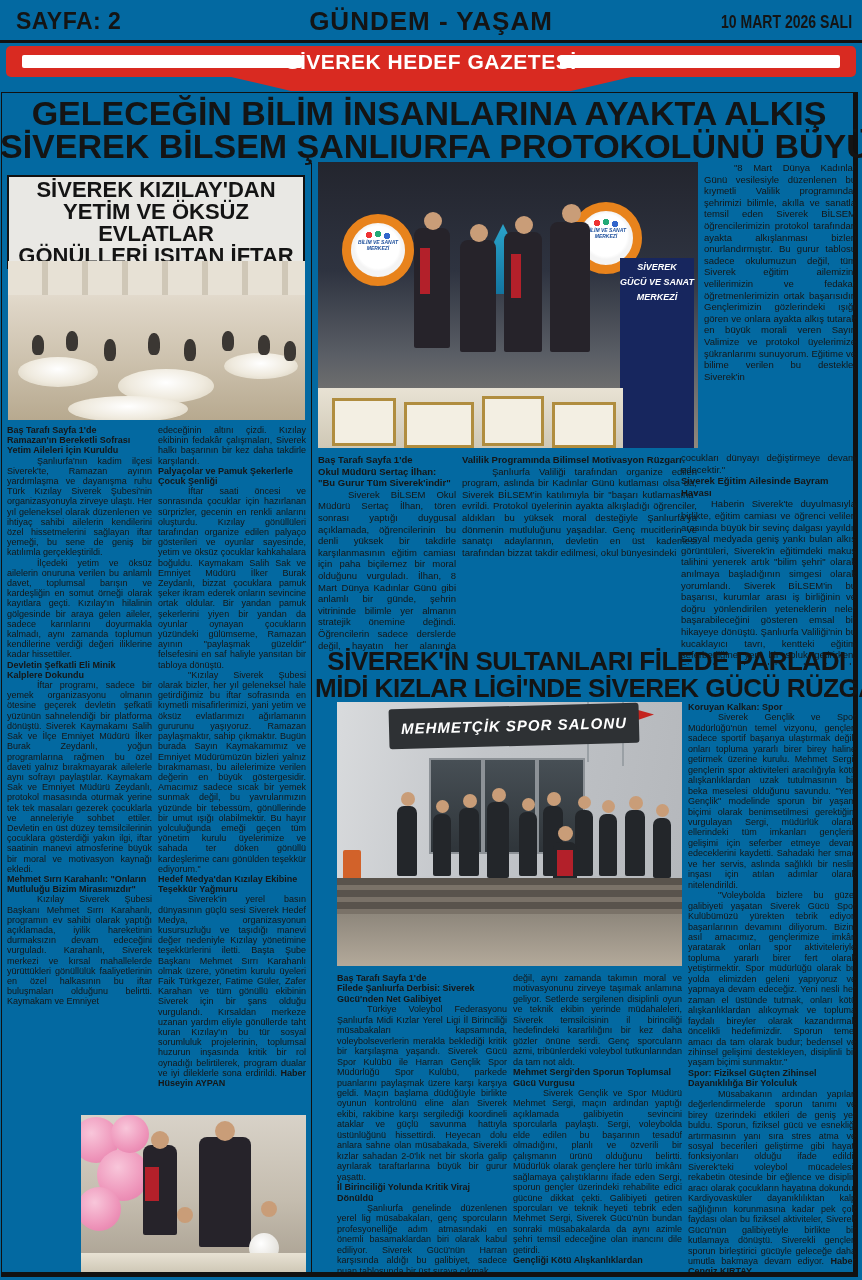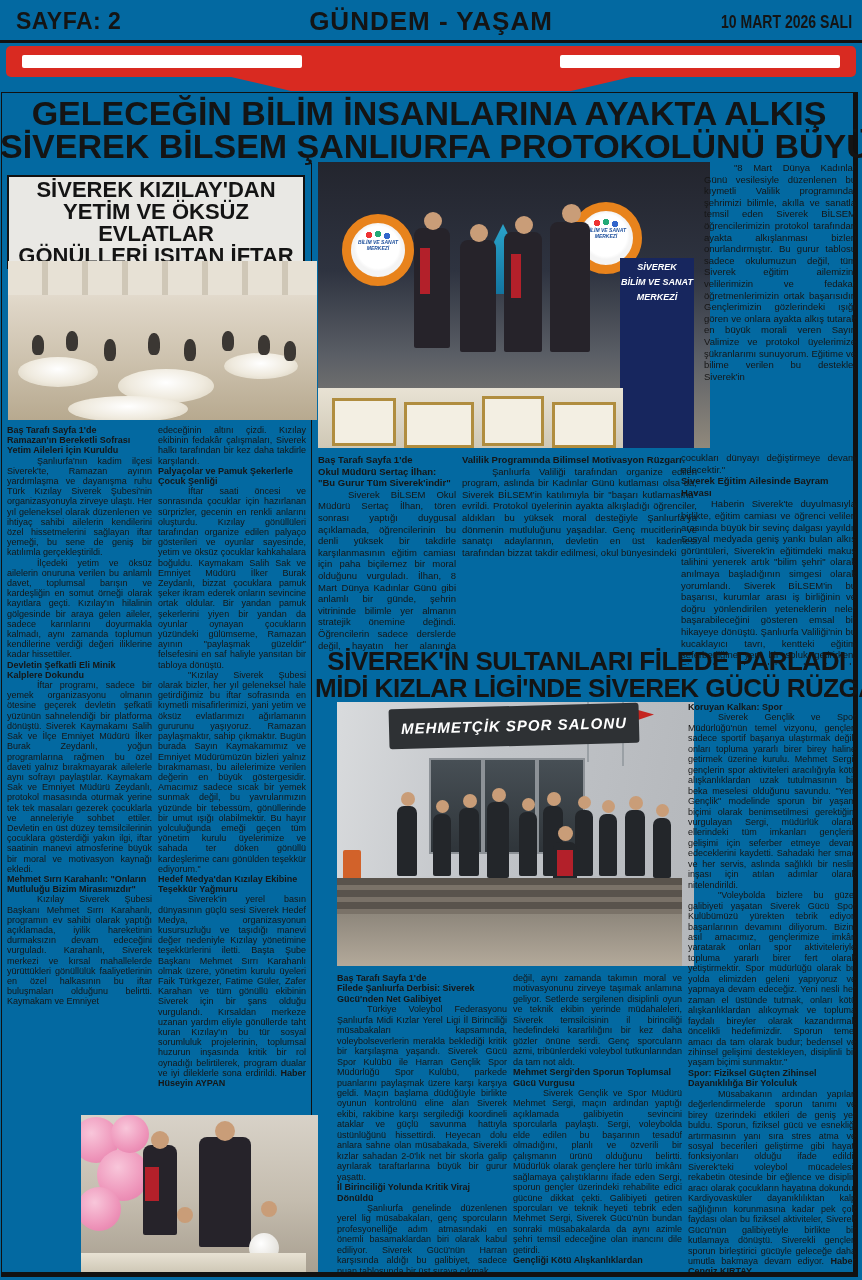--- a/index.html
+++ b/index.html
@@ -27,21 +27,21 @@
   
   .col{position:absolute;text-align:justify;overflow:hidden;color:#161616;}
   .col p{margin:0;}
   .col p.b-h{font-weight:bold;text-align:left;}
   .col p.b-p{text-indent:30px;}
   .col strong{font-weight:bold;}
   .kz{font-size:9px;line-height:10.2px;}
   .bl{font-size:9.5px;line-height:11.6px;}
   .vb{font-size:9px;line-height:10.45px;}
   
-  .ph{position:absolute;overflow:hidden;padding-left:12px;}
+  .ph{position:absolute;overflow:hidden;}
   .ph i{position:absolute;display:block;}
   #ph-iftar{background:linear-gradient(180deg,#efe9df 0%,#ded5c6 28%,#cdc2ae 62%,#b7a98f 100%);}
   .ceil{left:0;top:0;right:0;height:34px;background:repeating-linear-gradient(90deg,#e7e1d5 0 34px,#cfc7b7 34px 40px);}
   .tbl{background:radial-gradient(ellipse at 50% 40%,#ffffff 0%,#efeade 55%,#d6cdb9 100%);border-radius:50%;}
   .pp{background:#3b3733;border-radius:45% 45% 35% 35%;}
   #ph-bilsem{background:linear-gradient(180deg,#23252e 0%,#2e3340 38%,#5b5f66 68%,#90897c 100%);}
   .blogo{border-radius:50%;background:radial-gradient(circle at 50% 45%,#fff 0 52%,#f4f4f4 60%),#fff;border:9px solid #e8831c;}
   .blogo b{position:absolute;left:4px;right:4px;top:16px;font-size:5px;line-height:6px;color:#1d4f9c;text-align:center;font-weight:bold;}
   .bdots{position:absolute;left:14px;top:8px;width:26px;height:8px;
          background:radial-gradient(circle 3px at 4px 4px,#e33 98%,transparent),radial-gradient(circle 3px at 13px 3px,#2a7 98%,transparent),radial-gradient(circle 3px at 22px 5px,#36c 98%,transparent);}
@@ -74,20 +74,21 @@
 
   <div class="abs hdr-page">SAYFA: 2</div>
   <div class="abs hdr-sec">GÜNDEM - YAŞAM</div>
   <div class="abs hdr-date">10 MART 2026 SALI</div>
   <div class="rule" style="left:0;top:40px;width:862px;height:3px;"></div>
 
   <div class="abs" id="banner">
     <div class="bnr-bar"></div>
     <div class="bnr-stripe" style="left:22px;width:280px;"></div>
     <div class="bnr-stripe" style="right:22px;width:280px;"></div>
+    <div class="bnr-title">SİVEREK HEDEF GAZETESİ</div>
     <div class="bnr-tail"></div>
   </div>
 
   <div class="rule" style="left:1px;top:92px;width:1px;height:1185px;"></div>
   <div class="rule" style="left:853px;top:92px;width:5px;height:1185px;"></div>
   <div class="rule" style="left:1px;top:92px;width:857px;height:1px;"></div>
   <div class="rule" style="left:1px;top:1272px;width:857px;height:5px;"></div>
   <div class="rule" style="left:311px;top:163px;width:1px;height:1109px;"></div>
 
   <div class="abs lead-line" style="top:96px;">GELECEĞİN BİLİM İNSANLARINA AYAKTA ALKIŞ</div>
@@ -120,21 +121,21 @@
       <p class="b-h">Baş Tarafı Sayfa 1'de</p>
       <p class="b-h">Ramazan'ın Bereketli Sofrası Yetim Aileleri İçin Kuruldu</p>
       <p class="b-p">Şanlıurfa'nın kadim ilçesi Siverek'te, Ramazan ayının yardımlaşma ve dayanışma ruhu Türk Kızılay Siverek Şubesi'nin organizasyonuyla zirveye ulaştı. Her yıl geleneksel olarak düzenlenen ve ihtiyaç sahibi ailelerin kendilerini özel hissetmelerini sağlayan iftar yemeği, bu sene de geniş bir katılımla gerçekleştirildi.</p>
       <p class="b-p">İlçedeki yetim ve öksüz ailelerin onuruna verilen bu anlamlı davet, toplumsal barışın ve kardeşliğin en somut örneği olarak kayıtlara geçti. Kızılay'ın hilalinin gölgesinde bir araya gelen aileler, sadece karınlarını doyurmakla kalmadı, aynı zamanda toplumun kendilerine verdiği değeri iliklerine kadar hissettiler.</p>
       <p class="b-h">Devletin Şefkatli Eli Minik Kalplere Dokundu</p>
       <p class="b-p">İftar programı, sadece bir yemek organizasyonu olmanın ötesine geçerek devletin şefkatli yüzünün sahnelendiği bir platforma dönüştü. Siverek Kaymakamı Salih Sak ve İlçe Emniyet Müdürü İlker Burak Zeydanlı, yoğun programlarına rağmen bu özel daveti yalnız bırakmayarak ailelerle aynı sofrayı paylaştılar. Kaymakam Sak ve Emniyet Müdürü Zeydanlı, protokol masasında oturmak yerine tek tek masaları gezerek çocuklarla ve anneleriyle sohbet ettiler. Devletin en üst düzey temsilcilerinin çocuklara gösterdiği yakın ilgi, iftar saatinin manevi atmosferine büyük bir moral ve motivasyon kaynağı ekledi.</p>
       <p class="b-h">Mehmet Sırrı Karahanlı: "Onların Mutluluğu Bizim Mirasımızdır"</p>
       <p class="b-p">Kızılay Siverek Şubesi Başkanı Mehmet Sırrı Karahanlı, programın ev sahibi olarak yaptığı açıklamada, iyilik hareketinin durmaksızın devam edeceğini vurguladı. Karahanlı, Siverek merkezi ve kırsal mahallelerde yürüttükleri gönüllülük faaliyetlerinin en özel halkasının bu iftar buluşmaları olduğunu belirtti. Kaymakam ve Emniyet</p>
     </div>
   <div class="col kz" style="left:158px;top:425px;width:148px;height:686px;">
-      <p class="b-c">edeceğinin altını çizdi. Kızılay ekibinin fedakâr çalışmaları, Siverek halkı tarafından bir kez daha takdirle karşılandı.</p>
+      <p class="b-c">edeceğinin altını çizdi. Kızılay ekibinin fedakâr çalışmaları, Siverek halkı başarının bir kez daha takdirle karşılandı.</p>
       <p class="b-h">Palyaçolar ve Pamuk Şekerlerle Çocuk Şenliği</p>
       <p class="b-p">İftar saati öncesi ve sonrasında çocuklar için hazırlanan sürprizler, gecenin en renkli anlarını oluşturdu. Kızılay gönüllüleri tarafından organize edilen palyaço gösterileri ve oyunlar sayesinde, yetim ve öksüz çocuklar kahkahalara boğuldu. Kaymakam Salih Sak ve Emniyet Müdürü İlker Burak Zeydanlı, bizzat çocuklara pamuk şeker ikram ederek onların sevincine ortak oldular. Bir yandan pamuk şekerlerini yiyen bir yandan da oyunlar oynayan çocukların yüzündeki gülümseme, Ramazan ayının "paylaşmak güzeldir" felsefesini en saf haliyle yansıtan bir tabloya dönüştü.</p>
       <p class="b-p">"Kızılay Siverek Şubesi olarak bizler, her yıl geleneksel hale getirdiğimiz bu iftar sofrasında en kıymetli misafirlerimizi, yani yetim ve öksüz evlatlarımızı ağırlamanın gururunu yaşıyoruz. Ramazan paylaşmaktır, sahip çıkmaktır. Bugün burada Sayın Kaymakamımız ve Emniyet Müdürümüzün bizleri yalnız bırakmaması, bu ailelerimize verilen değerin en büyük göstergesidir. Amacımız sadece sıcak bir yemek sunmak değil, bu yavrularımızın yüzünde bir tebessüm, gönüllerinde bir umut ışığı olabilmektir. Bu hayır yolculuğunda emeği geçen tüm yönetim kurulu üyelerimize ve sahada ter döken gönüllü kardeşlerime canı gönülden teşekkür ediyorum."</p>
       <p class="b-h">Hedef Medya'dan Kızılay Ekibine Teşekkür Yağmuru</p>
       <p class="b-p">Siverek'in yerel basın dünyasının güçlü sesi Siverek Hedef Medya, organizasyonun kusursuzluğu ve taşıdığı manevi değer nedeniyle Kızılay yönetimine teşekkürlerini iletti. Başta Şube Başkanı Mehmet Sırrı Karahanlı olmak üzere, yönetim kurulu üyeleri Faik Türkgezer, Fatime Güler, Zafer Karahan ve tüm gönüllü ekibinin Siverek için bir şans olduğu vurgulandı. Kırsaldan merkeze uzanan yardım eliyle gönüllerde taht kuran Kızılay'ın bu tür sosyal sorumluluk projelerinin, toplumsal huzurun inşasında kritik bir rol oynadığı belirtilerek, program dualar ve iyi dileklerle sona erdirildi.<strong> Haber Hüseyin AYPAN</strong></p>
     </div>
 
   <div class="ph" id="ph-cotton" style="left:81px;top:1115px;width:225px;height:157px;">
     <i class="cc" style="left:-8px;top:2px;width:46px;height:46px;"></i>
     <i class="cc" style="left:16px;top:34px;width:52px;height:52px;"></i>
@@ -166,21 +167,21 @@
     <i class="redv" style="left:102px;top:86px;width:10px;height:46px;"></i>
     <i class="sil" style="left:142px;top:78px;width:36px;height:112px;"></i>
     <i class="head" style="left:152px;top:62px;width:18px;height:18px;"></i>
     <i class="sil" style="left:186px;top:70px;width:38px;height:120px;"></i>
     <i class="head" style="left:197px;top:54px;width:18px;height:18px;"></i>
     <i class="redv" style="left:193px;top:92px;width:10px;height:44px;"></i>
     <i class="sil" style="left:232px;top:60px;width:40px;height:130px;"></i>
     <i class="head" style="left:244px;top:42px;width:19px;height:19px;"></i>
     <i class="rollup" style="left:302px;top:96px;width:74px;height:190px;">
       <div>SİVEREK</div>
-      <div>BİLİM VE SANAT</div>
+      <div>GÜCÜ VE SANAT</div>
       <div>MERKEZİ</div>
     </i>
     <i class="wtable" style="left:0;top:226px;width:305px;height:60px;"></i>
     <i class="frame" style="left:14px;top:236px;width:58px;height:42px;"></i>
     <i class="frame" style="left:86px;top:240px;width:64px;height:40px;"></i>
     <i class="frame" style="left:164px;top:234px;width:56px;height:44px;"></i>
     <i class="frame" style="left:234px;top:240px;width:58px;height:40px;"></i>
   </div>
 
   <div class="col bl" style="left:318px;top:454px;width:138px;height:198px;">

